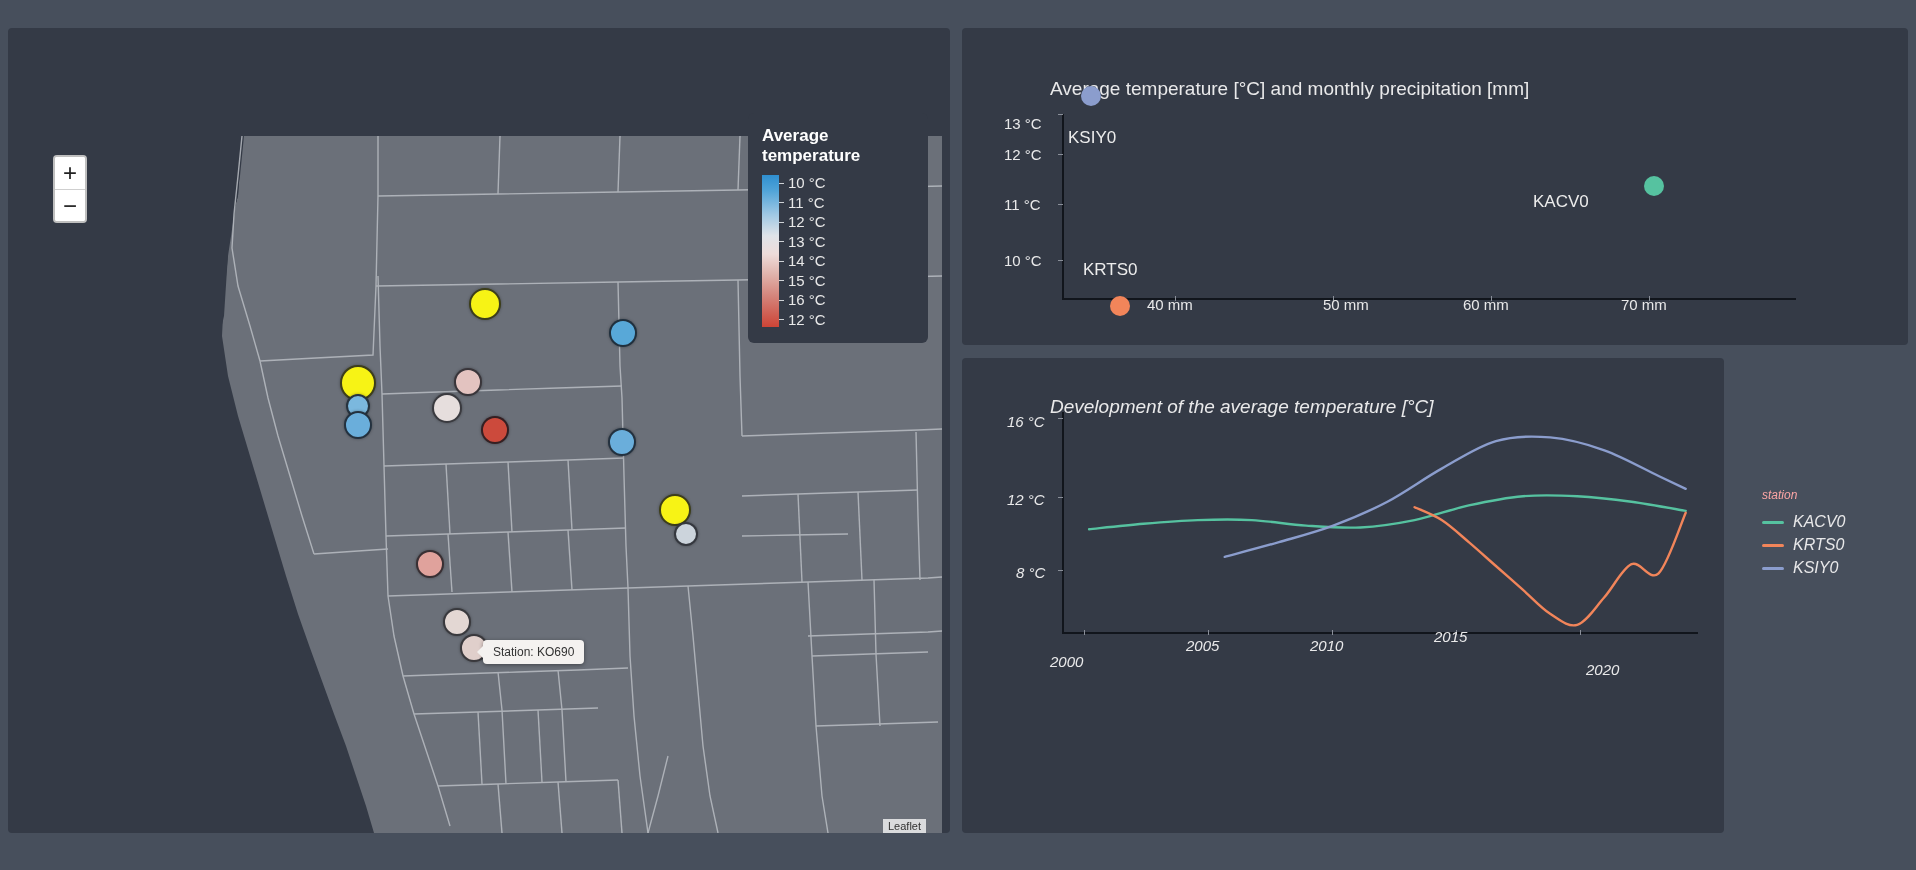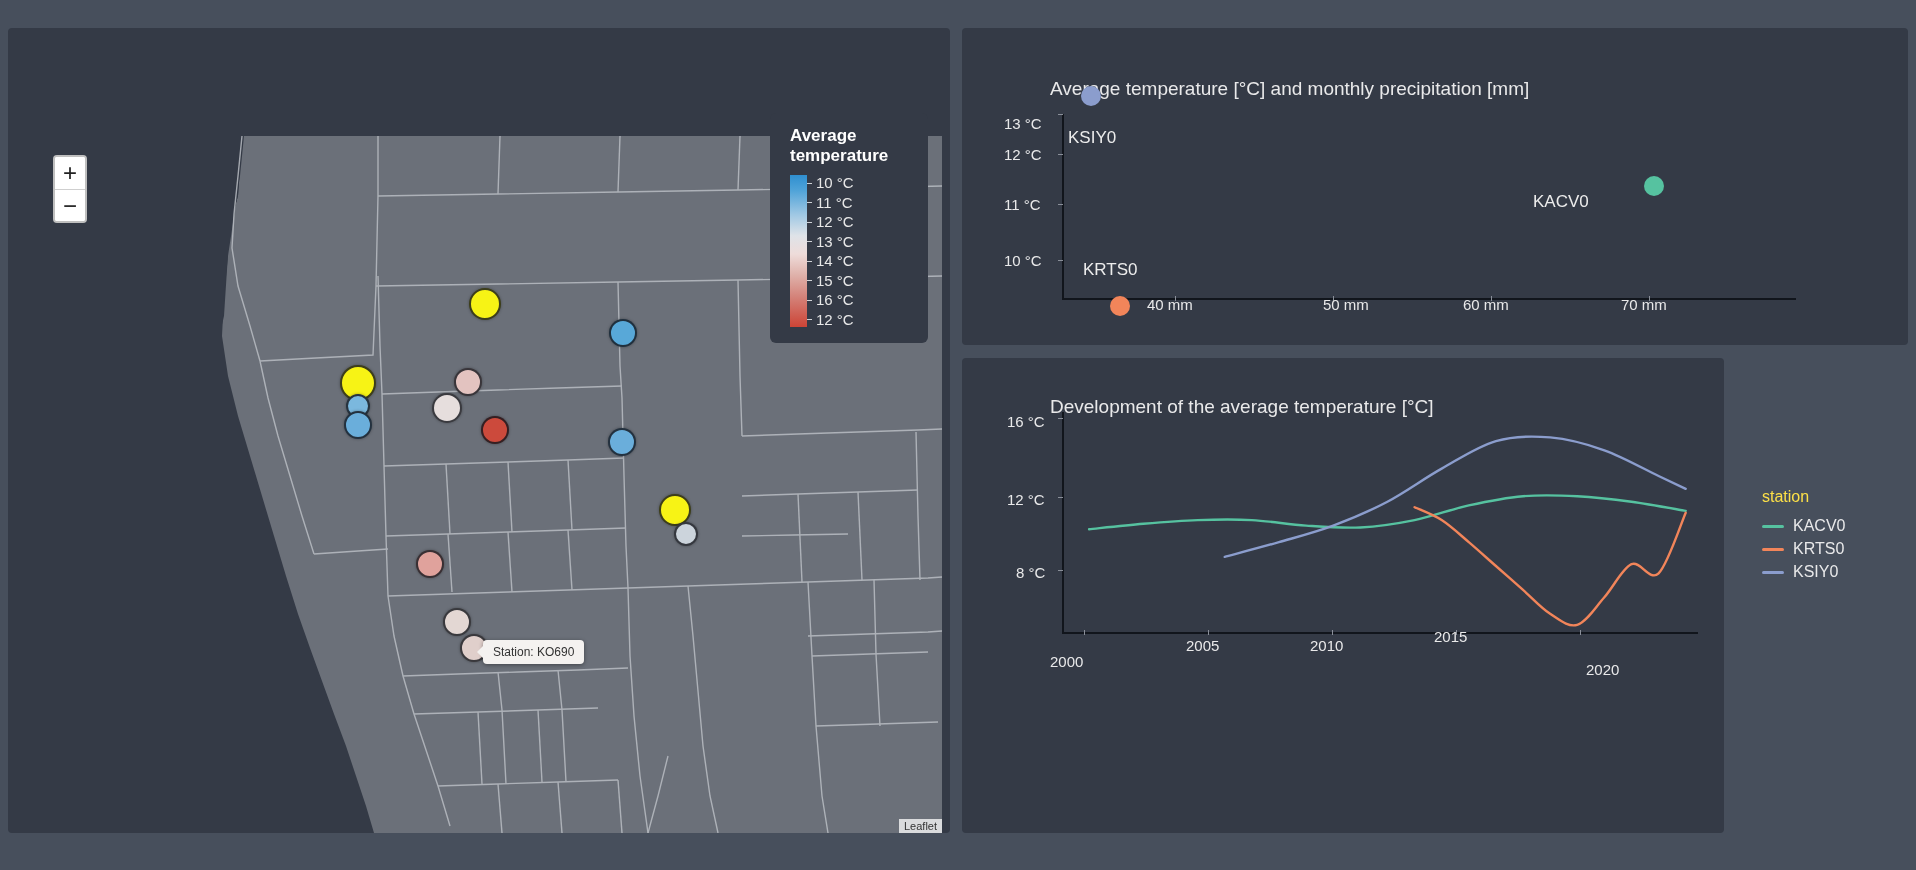--- a/index.html
+++ b/index.html
@@ -44,22 +44,22 @@
   .zoom-btn + .zoom-btn { border-top: 1px solid #cfcfcf; }
 
   .marker {
     position: absolute; border-radius: 50%;
     border: 2px solid rgba(20,22,28,.82);
     box-shadow: 0 0 3px rgba(0,0,0,.35);
   }
 
   .map-legend {
     position: absolute; right: 22px; top: 85px; z-index: 45;
-    width: 158px; background: #343a46; border-radius: 6px;
-    padding: 13px 14px 16px 20px;
+    width: 180px; background: #343a46; border-radius: 6px;
+    padding: 13px 14px 16px 14px;
   }
   .map-legend h4 {
     color: #fff; font-size: 17px; font-weight: bold; margin-bottom: 9px;
   }
   .legend-body { display: flex; gap: 0; }
   .legend-bar {
     width: 17px; height: 152px; flex: 0 0 17px;
     background: linear-gradient(to bottom,
       #2f8fd0 0%, #4fa3d8 10%, #9fc8e4 26%, #dfe3e8 40%,
       #eedcda 52%, #e0b4ad 65%, #d4837a 80%, #cc4436 100%);
@@ -81,44 +81,44 @@
     padding: 5px 10px; border-radius: 4px;
     box-shadow: 0 1px 4px rgba(0,0,0,.4); white-space: nowrap;
   }
   .tooltip::after {
     content: ""; position: absolute; left: -6px; top: 50%;
     transform: translateY(-50%);
     border-top: 7px solid transparent; border-bottom: 7px solid transparent;
     border-right: 7px solid #f4f2f0;
   }
   .leaflet-attr {
-    position: absolute; right: 0; bottom: 0; z-index: 50;
+    position: absolute; right: 16px; bottom: 0; z-index: 50;
     background: rgba(255,255,255,.75); color: #333;
     font-size: 11px; padding: 1px 5px;
   }
 
   
   .chart-panel {
     position: absolute; background: #343a46; border-radius: 4px;
   }
   .scatter-panel { left: 962px; top: 28px; width: 946px; height: 317px; }
-  .line-panel    { left: 962px; top: 358px; width: 762px; height: 475px; }
+  .line-panel    { left: 962px; top: 358px; width: 762px; height: 475px; font-style: italic; }
   .chart-title {
     position: absolute; color: #e9e9ea; font-size: 19px; white-space: nowrap;
   }
   .axis-label {
     position: absolute; color: #e9e9ea; font-size: 15px; white-space: nowrap;
   }
   .axis-line { position: absolute; background: #11151c; }
   .tick { position: absolute; background: #8a8f99; }
   .point { position: absolute; border-radius: 50%; }
   .pt-label { position: absolute; color: #ececec; font-size: 17px; white-space: nowrap; }
 
   .line-legend { position: absolute; left: 800px; top: 130px; }
-  .line-legend .lg-title { color: #fde047; font-size: 16px; margin-bottom: 11px; }
+  .line-legend .lg-title { color: #fca5a5; font-size: 12px; margin-bottom: 11px; }
   .lg-item { display: flex; align-items: center; gap: 9px; margin-bottom: 5px; }
   .lg-swatch { width: 22px; height: 3px; border-radius: 2px; display: block; }
   .lg-text { color: #e9e9ea; font-size: 16px; }
 </style>
 </head>
 <body>
 
 <div class="app">
 
   <div class="map-panel">

